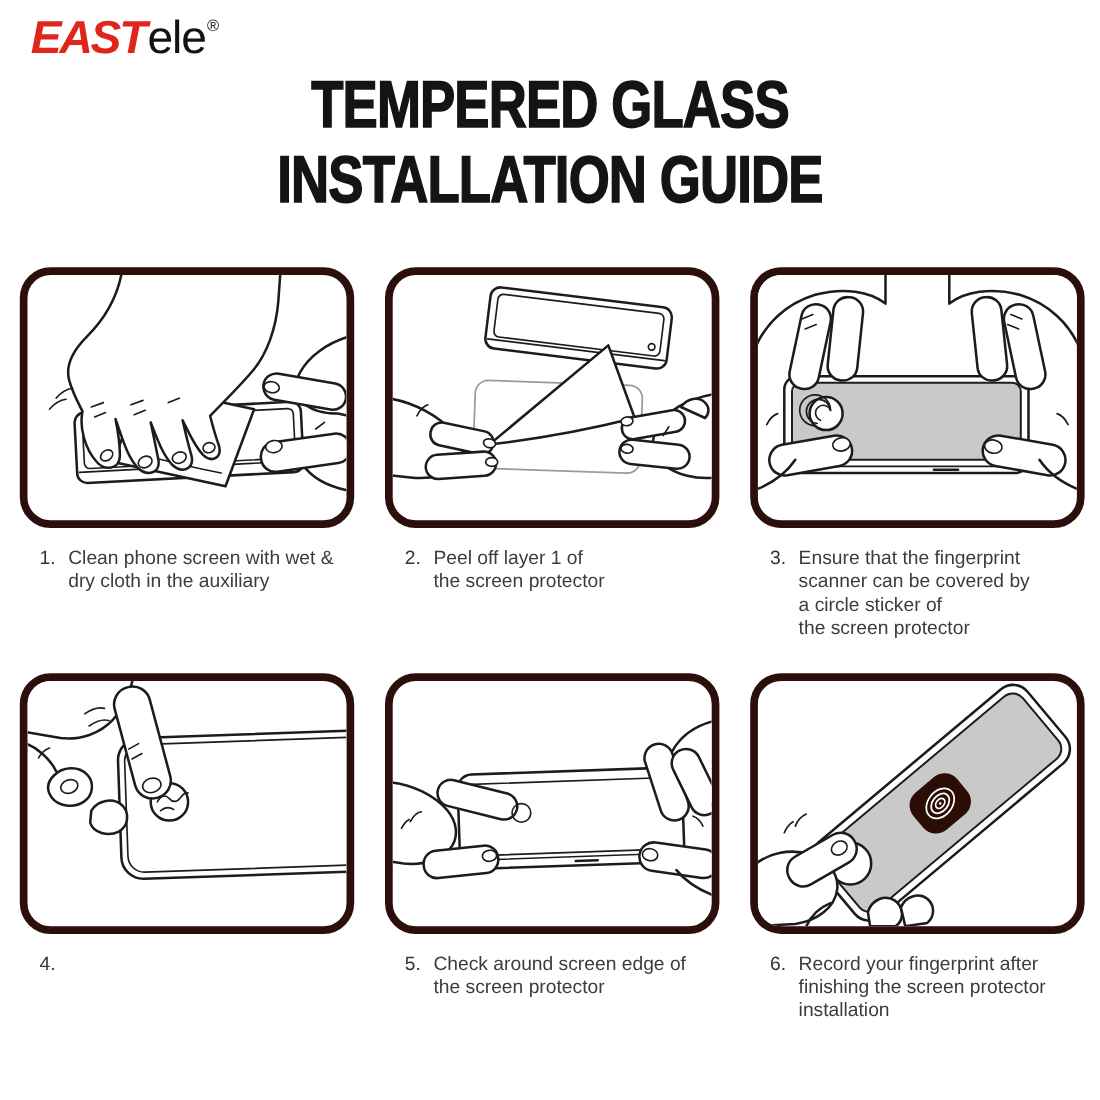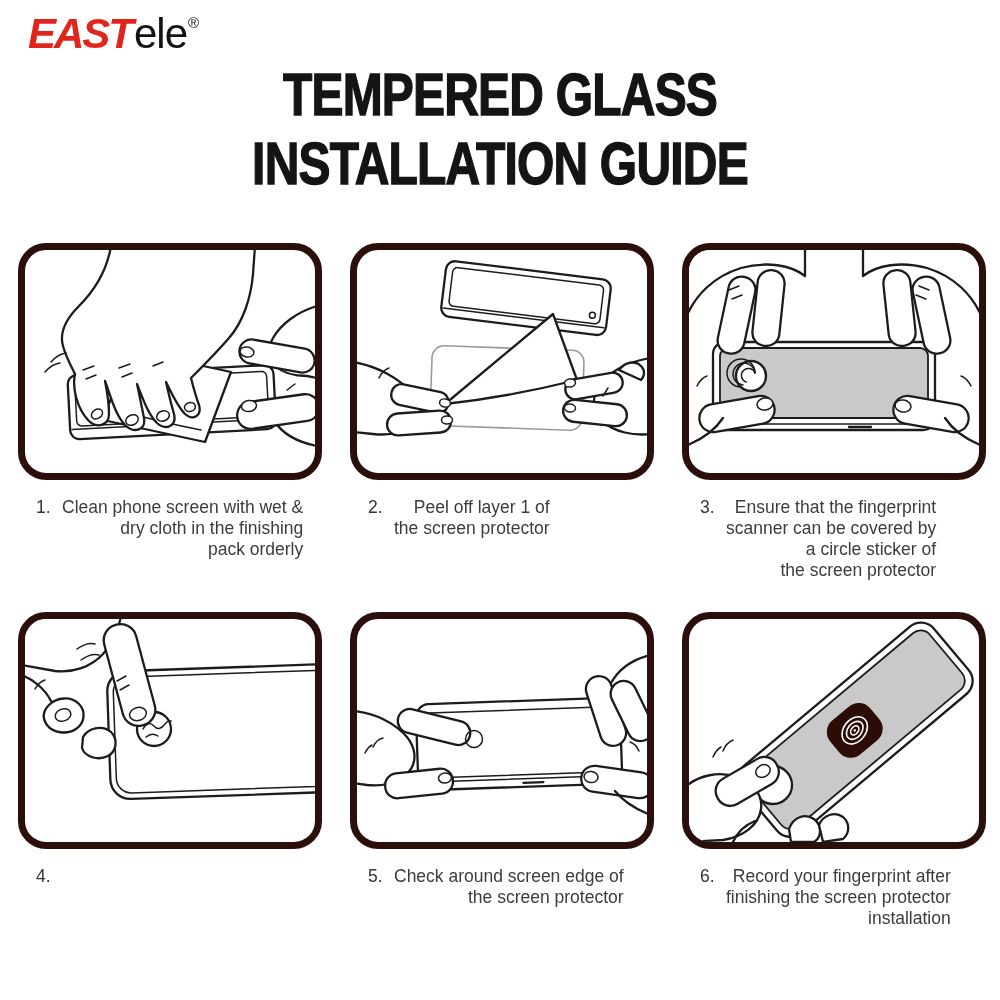--- a/index.html
+++ b/index.html
@@ -27,21 +27,21 @@
   .panel{
     box-sizing:border-box;width:304px;height:237px;background:#fff;
     border:7px solid #2b0f0a;border-radius:28px;overflow:hidden;
   }
   .panel svg{display:block;width:100%;height:100%;}
   .caption{
     display:flex;margin:17px 0 0 0;padding-left:18px;
     font-size:17.5px;line-height:21px;color:#3c3c3c;
   }
   .cap-num{flex:0 0 26px;color:#343434;}
-  .cap-lines{display:flex;flex-direction:column;text-align:right;}
+  .cap-lines{display:flex;flex-direction:column;}
   .cap-line:empty{display:none;}
   
   .art .ln{fill:none;stroke:#1c1c1c;stroke-width:2.3;stroke-linecap:round;stroke-linejoin:round;}
   .art .fw{fill:#ffffff;stroke:#1c1c1c;stroke-width:2.3;stroke-linecap:round;stroke-linejoin:round;}
   .art .thin{fill:none;stroke:#1c1c1c;stroke-width:1.5;stroke-linecap:round;}
   .art .lite{fill:none;stroke:#9a9a9a;stroke-width:1.6;}
   .art .gray{fill:#c9c9c9;stroke:#1c1c1c;stroke-width:1.8;}
   .art .nail{fill:#ffffff;stroke:#1c1c1c;stroke-width:1.5;}
   .art .dark{fill:#2b0d06;stroke:none;}
   .art .fpw{fill:none;stroke:#ffffff;stroke-width:1.6;}
@@ -100,22 +100,21 @@
           <path class="thin" d="M128,116 l10,-4"></path>
           <path class="thin" d="M26,112 q7,-8 15,-9"></path>
             <path class="thin" d="M20,122 q7,-8 15,-9"></path>
         </g>
       </svg>
     </div>
     <p class="caption">
       <span class="cap-num">1.</span>
       <span class="cap-lines">
         <span class="cap-line">Clean phone screen with wet &amp;</span>
-        <span class="cap-line">dry cloth in the finishing</span>
-        <span class="cap-line">pack orderly</span>
+        <span class="cap-line">dry cloth in the auxiliary</span>
 
       </span>
     </p>
   </section>
 
   <section class="step">
     <div class="panel">
       <svg class="art" viewBox="0 0 290 223">
         <g transform="rotate(7 168 48)">
           <rect class="fw" x="86" y="20" width="166" height="56" rx="9"></rect>

